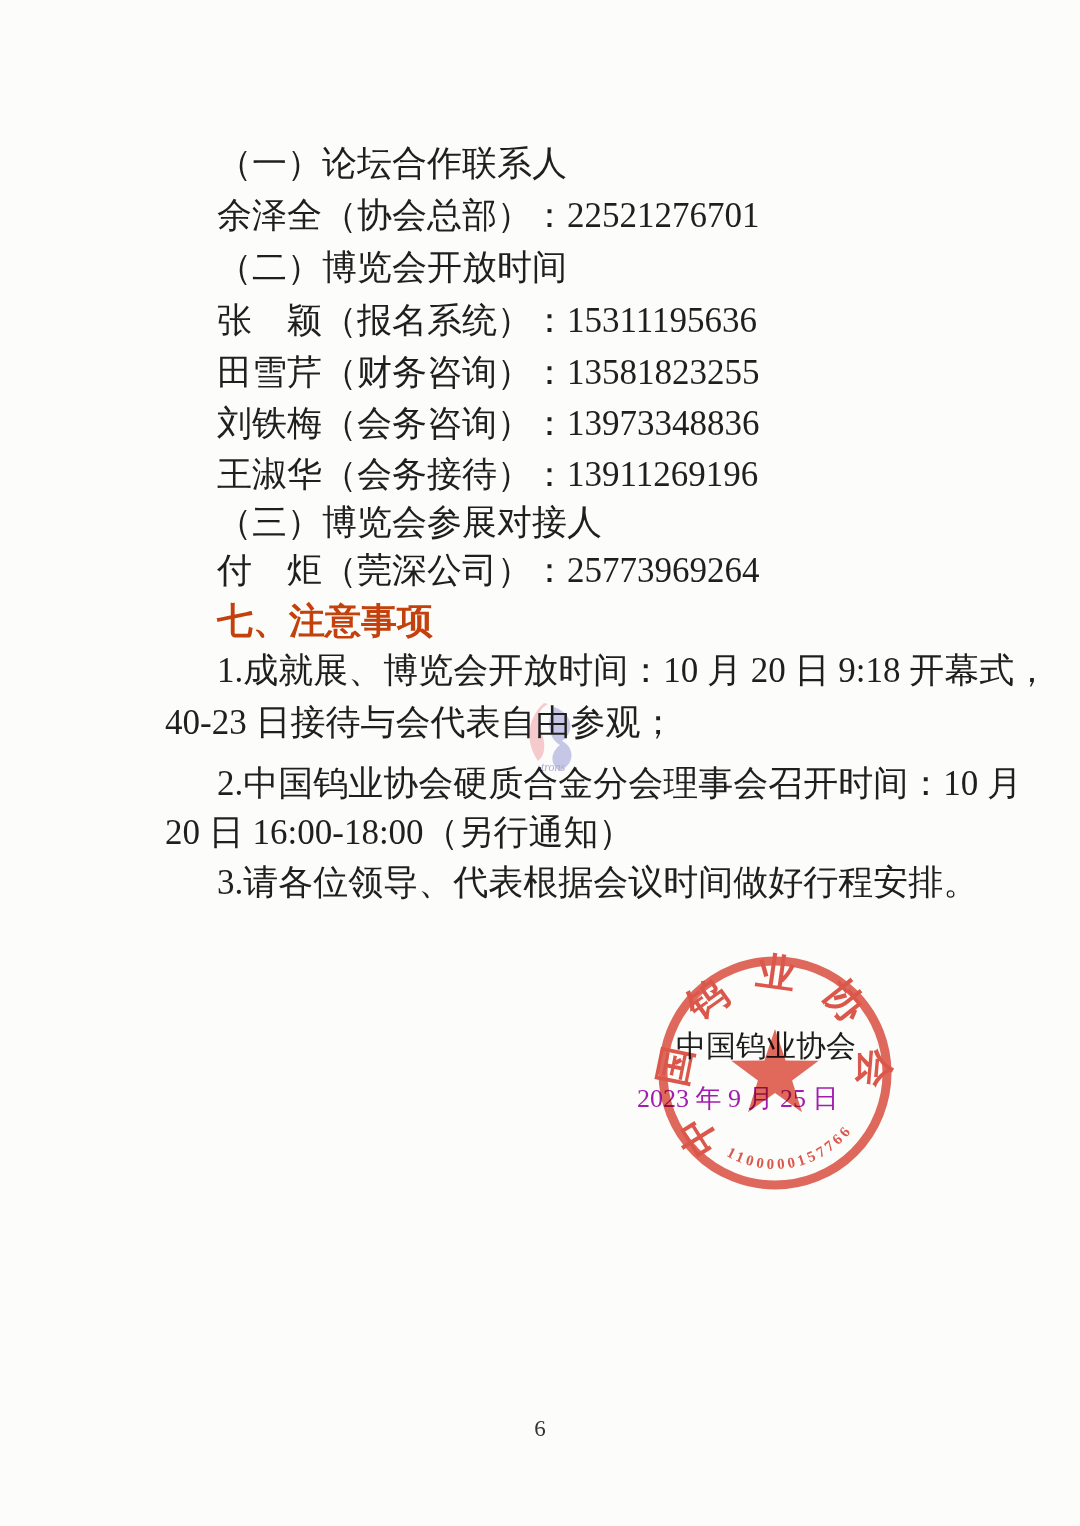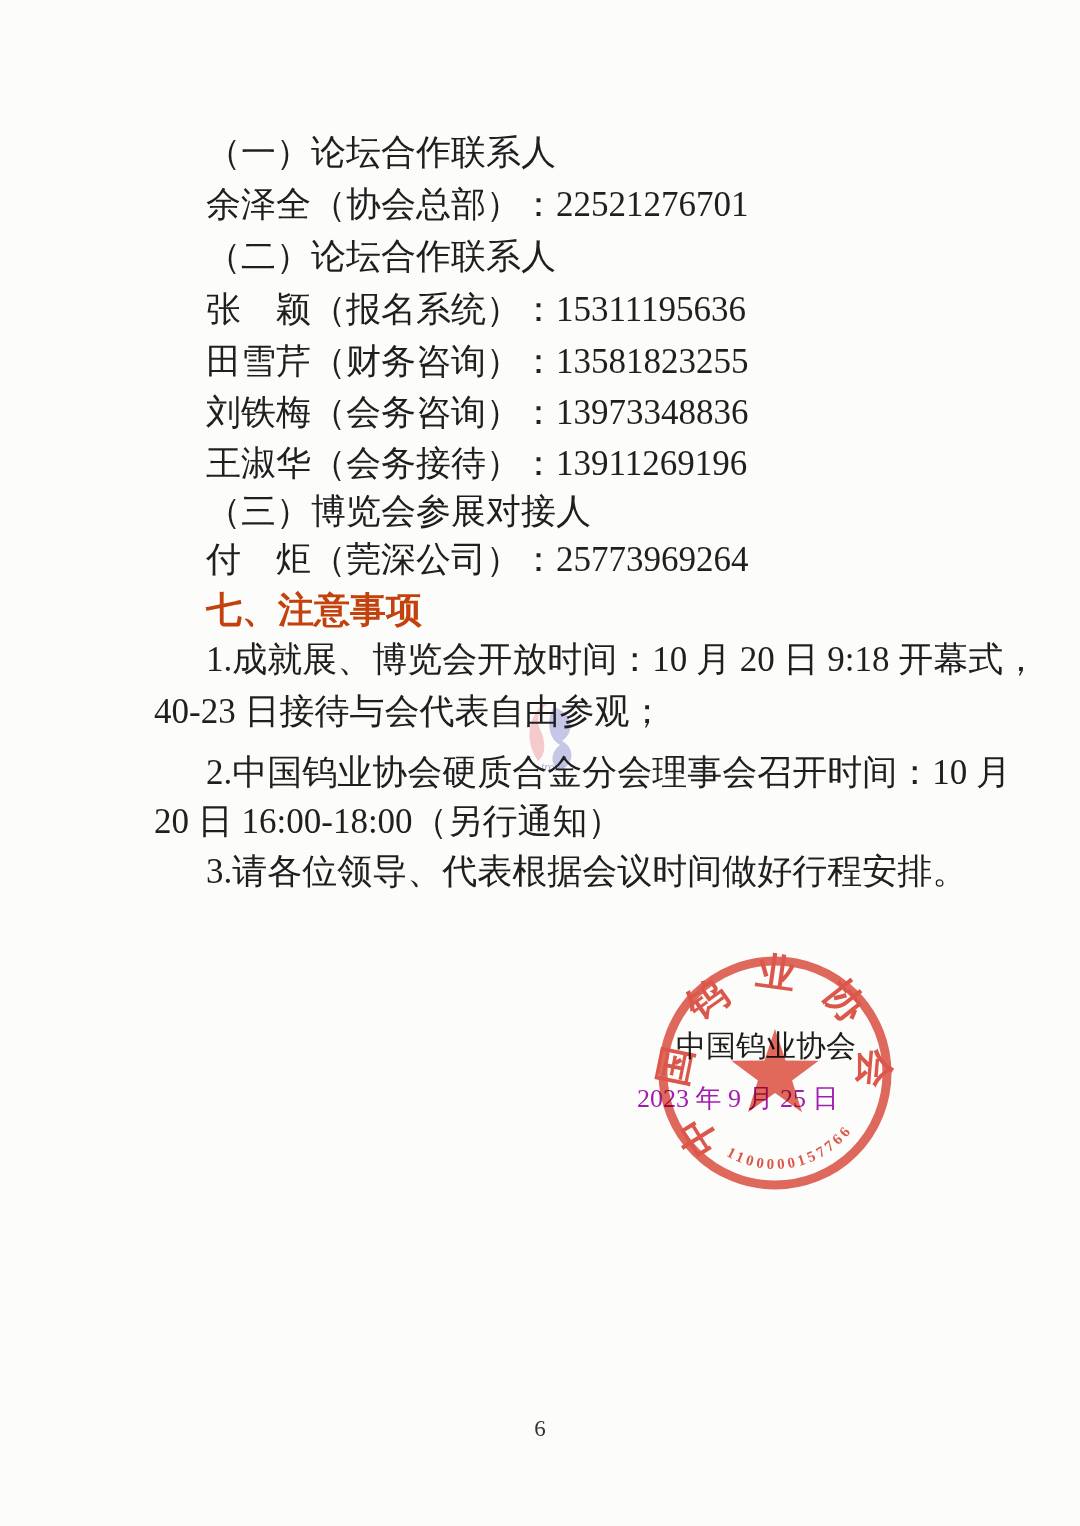--- a/index.html
+++ b/index.html
@@ -9,21 +9,21 @@
     margin:0 auto;
     background:#fcfcfa;
     overflow:hidden;
     font-family:"Liberation Serif","DejaVu Serif",serif;
     color:#222;
   }
   
   .body-text{position:absolute;left:150px;top:0;width:790px;}
   .line{
     position:absolute;left:0;width:100%;
-    margin:4px;font-size:35px;line-height:44px;
+    margin:15px;font-size:35px;line-height:44px;
     white-space:nowrap;color:#1f1f1f;
   }
   .ind{text-indent:52px;}
   .heading{font-family:"Liberation Sans","DejaVu Sans",sans-serif;font-weight:700;font-size:36px;color:#c2410c;}
   .l0{top:127px}.l1{top:179px}.l2{top:231px}.l3{top:284px}.l4{top:336px}
   .l5{top:387px}.l6{top:438px}.l7{top:486px}.l8{top:534px}.l9{top:584px}
   .l10{top:634px}.l11{top:686px}.l12{top:747px}.l13{top:796px}.l14{top:846px}
 
   
   .watermark{position:absolute;left:0;top:0;width:100%;height:100%;pointer-events:none;text-align:center;}
@@ -66,21 +66,21 @@
     <svg class="wm-logo" viewBox="0 0 66 74">
       <path d="M24,2 C8,16 4,40 18,60 C28,52 24,36 20,28 C16,18 18,8 28,3 Z" fill="#f0aeb2" opacity="0.85"></path>
       <path d="M34,6 C52,12 56,30 42,40 C54,46 56,62 40,70 C28,62 32,50 40,44 C28,38 26,18 34,6 Z" fill="#a8a8da" opacity="0.85"></path>
       <text x="33" y="70" text-anchor="middle" font-size="12" font-style="italic" fill="#8f8fc8">trons</text>
     </svg>
   </div>
 
   <main class="body-text">
     <p class="line ind l0">（一）论坛合作联系人</p>
     <p class="line ind l1">余泽全（协会总部）：22521276701</p>
-    <p class="line ind l2">（二）论坛合作联系人</p>
+    <p class="line ind l2">（二）博览会开放时间</p>
     <p class="line ind l3">张　颖（报名系统）：15311195636</p>
     <p class="line ind l4">田雪芹（财务咨询）：13581823255</p>
     <p class="line ind l5">刘铁梅（会务咨询）：13973348836</p>
     <p class="line ind l6">王淑华（会务接待）：13911269196</p>
     <p class="line ind l7">（三）博览会参展对接人</p>
     <p class="line ind l8">付　炬（莞深公司）：25773969264</p>
     <p class="line ind l9 heading">七、注意事项</p>
     <p class="line ind l10">1.成就展、博览会开放时间：10 月 20 日 9:18 开幕式，</p>
     <p class="line l11">40-23 日接待与会代表自由参观；</p>
     <p class="line ind l12">2.中国钨业协会硬质合金分会理事会召开时间：10 月</p>

